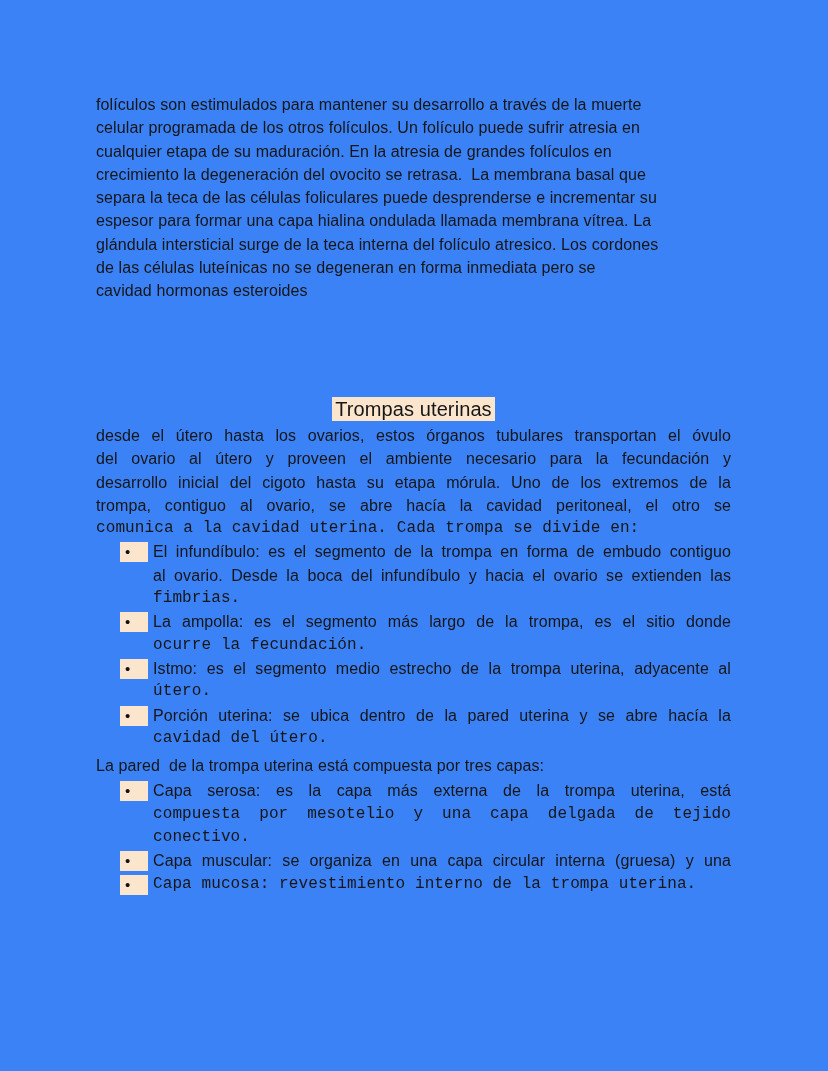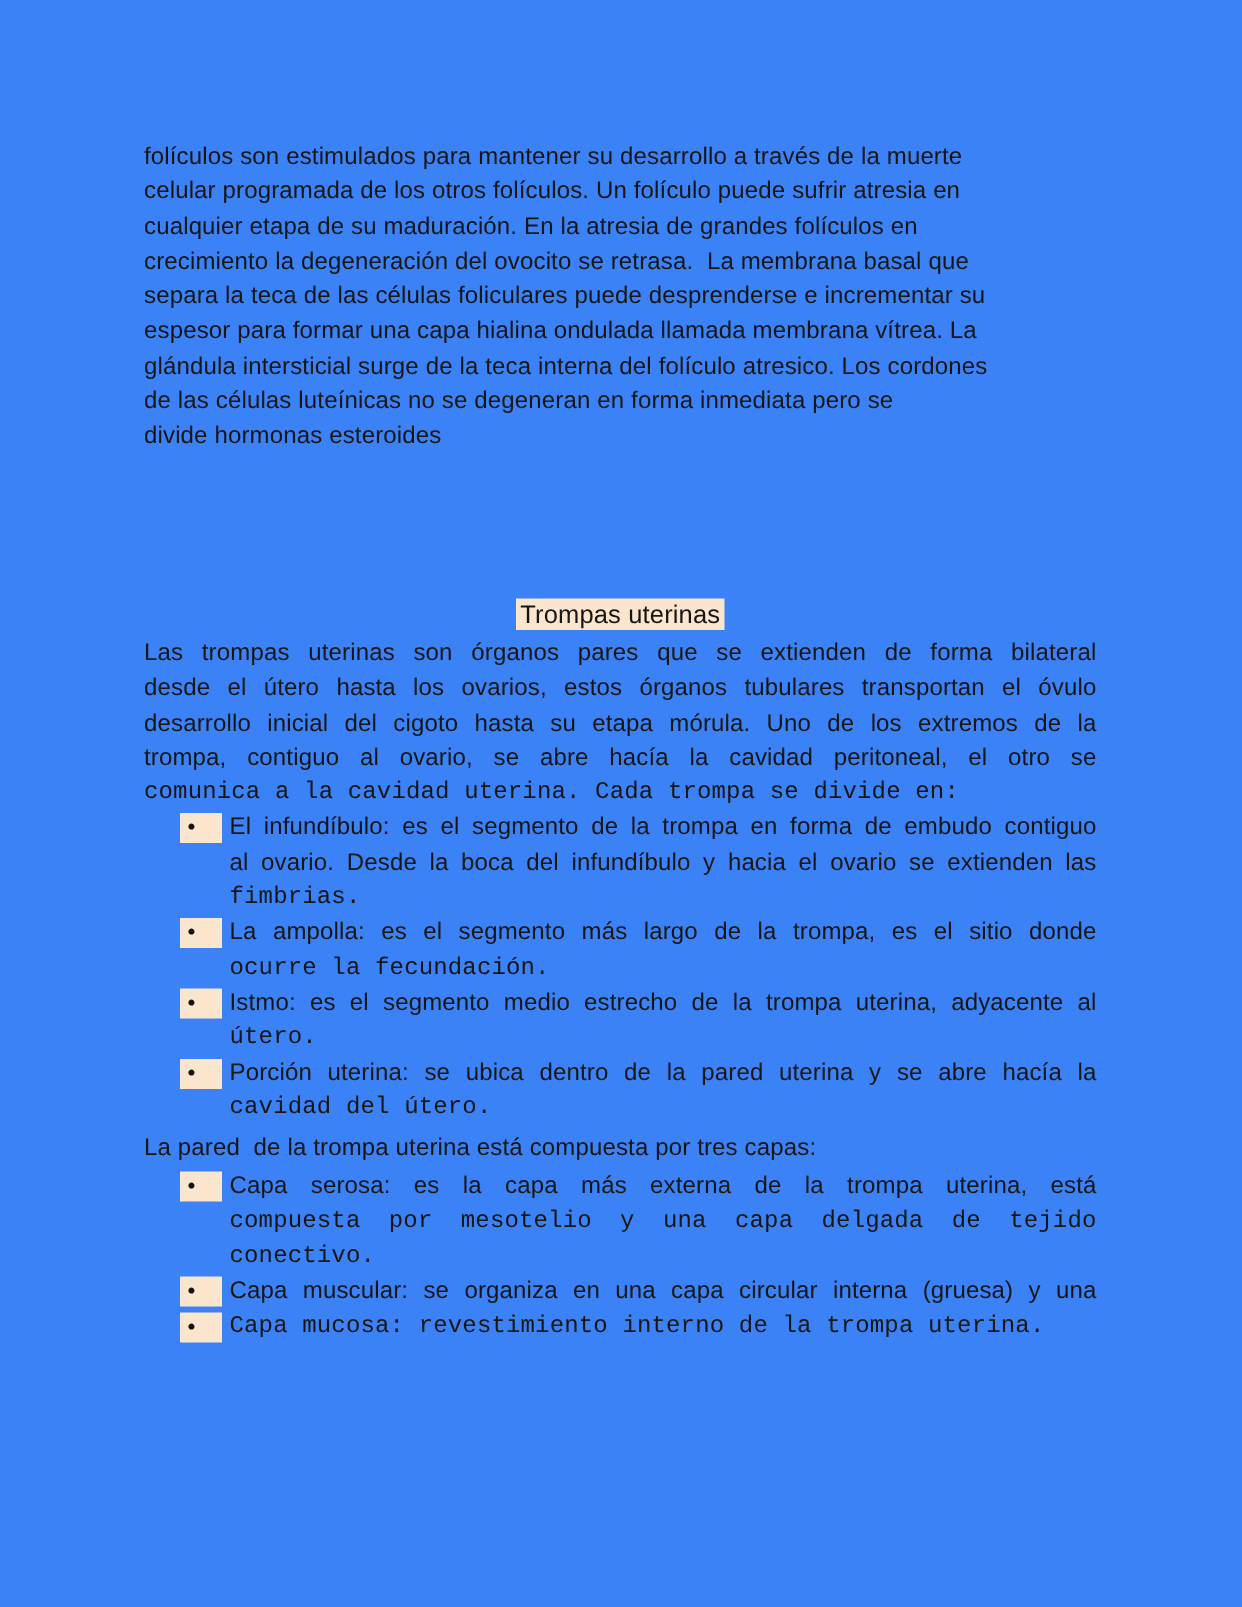--- a/index.html
+++ b/index.html
@@ -20,21 +20,21 @@
     font-size: 16px;
     line-height: 23.3px;
     color: #161616;
     letter-spacing: 0.1px;
   }
   .ln { white-space: pre-wrap; }
   .just .ln { white-space: normal; text-align: justify; text-align-last: justify; }
   .just .ln.last { text-align-last: left; font-family: Liberation Mono, monospace; }
 
   .p1 { margin-top: 93px; }
-  .heading { margin-top: 95px; text-align: center; font-size: 17px; }
+  .heading { margin-top: 95px; text-align: center; font-size: 20px; }
   .hl { padding: 1px 3px; }
   .p2 { margin-top: 3px; }
   .p3 { margin-top: 4px; }
   .l2 { margin-top: 2px; }
 
   .item { position: relative; padding-left: 57px; }
   .bullet {
     position: absolute;
     left: 24px;
     top: 2px;
@@ -55,30 +55,30 @@
 
     <div class="para p1">
         <div class="ln">folículos son estimulados para mantener su desarrollo a través de la muerte</div>
         <div class="ln">celular programada de los otros folículos. Un folículo puede sufrir atresia en</div>
         <div class="ln">cualquier etapa de su maduración. En la atresia de grandes folículos en</div>
         <div class="ln">crecimiento la degeneración del ovocito se retrasa.  La membrana basal que</div>
         <div class="ln">separa la teca de las células foliculares puede desprenderse e incrementar su</div>
         <div class="ln">espesor para formar una capa hialina ondulada llamada membrana vítrea. La</div>
         <div class="ln">glándula intersticial surge de la teca interna del folículo atresico. Los cordones</div>
         <div class="ln">de las células luteínicas no se degeneran en forma inmediata pero se</div>
-        <div class="ln last">divide hormonas esteroides</div>
+        <div class="ln last">cavidad hormonas esteroides</div>
       </div>
 
     <div class="heading">
       <span class="hl" style="background: rgb(252, 229, 205);">Trompas uterinas</span>
     </div>
 
     <div class="para p2 just">
-        <div class="ln">Las trompas uterinas son órganos pares que se extienden de forma bilateral</div>
         <div class="ln">desde el útero hasta los ovarios, estos órganos tubulares transportan el óvulo</div>
+        <div class="ln">del ovario al útero y proveen el ambiente necesario para la fecundación y</div>
         <div class="ln">desarrollo inicial del cigoto hasta su etapa mórula. Uno de los extremos de la</div>
         <div class="ln">trompa, contiguo al ovario, se abre hacía la cavidad peritoneal, el otro se</div>
         <div class="ln last">comunica a la cavidad uterina. Cada trompa se divide en:</div>
       </div>
 
     <div class="list l1">
       <div class="item">
         <span class="bullet" style="background: rgb(252, 229, 205);">•</span>
         <div class="itemlines just">
             <div class="ln">El infundíbulo: es el segmento de la trompa en forma de embudo contiguo</div>

